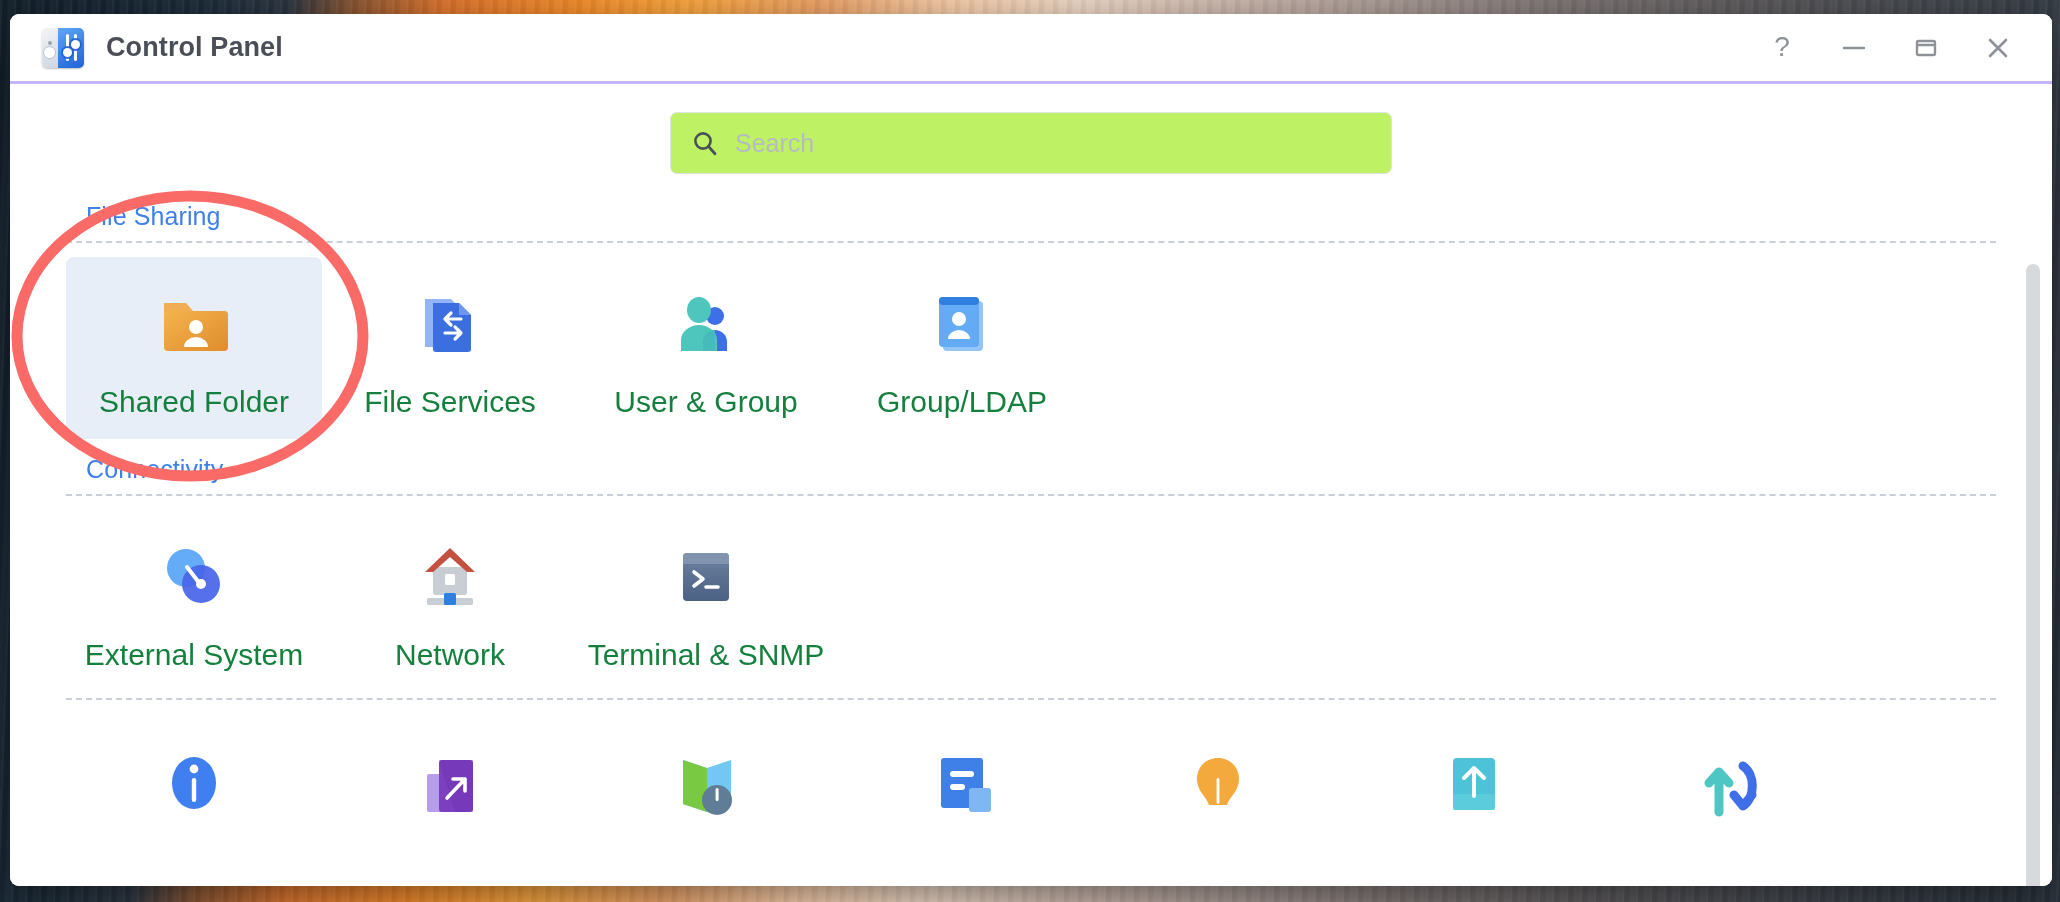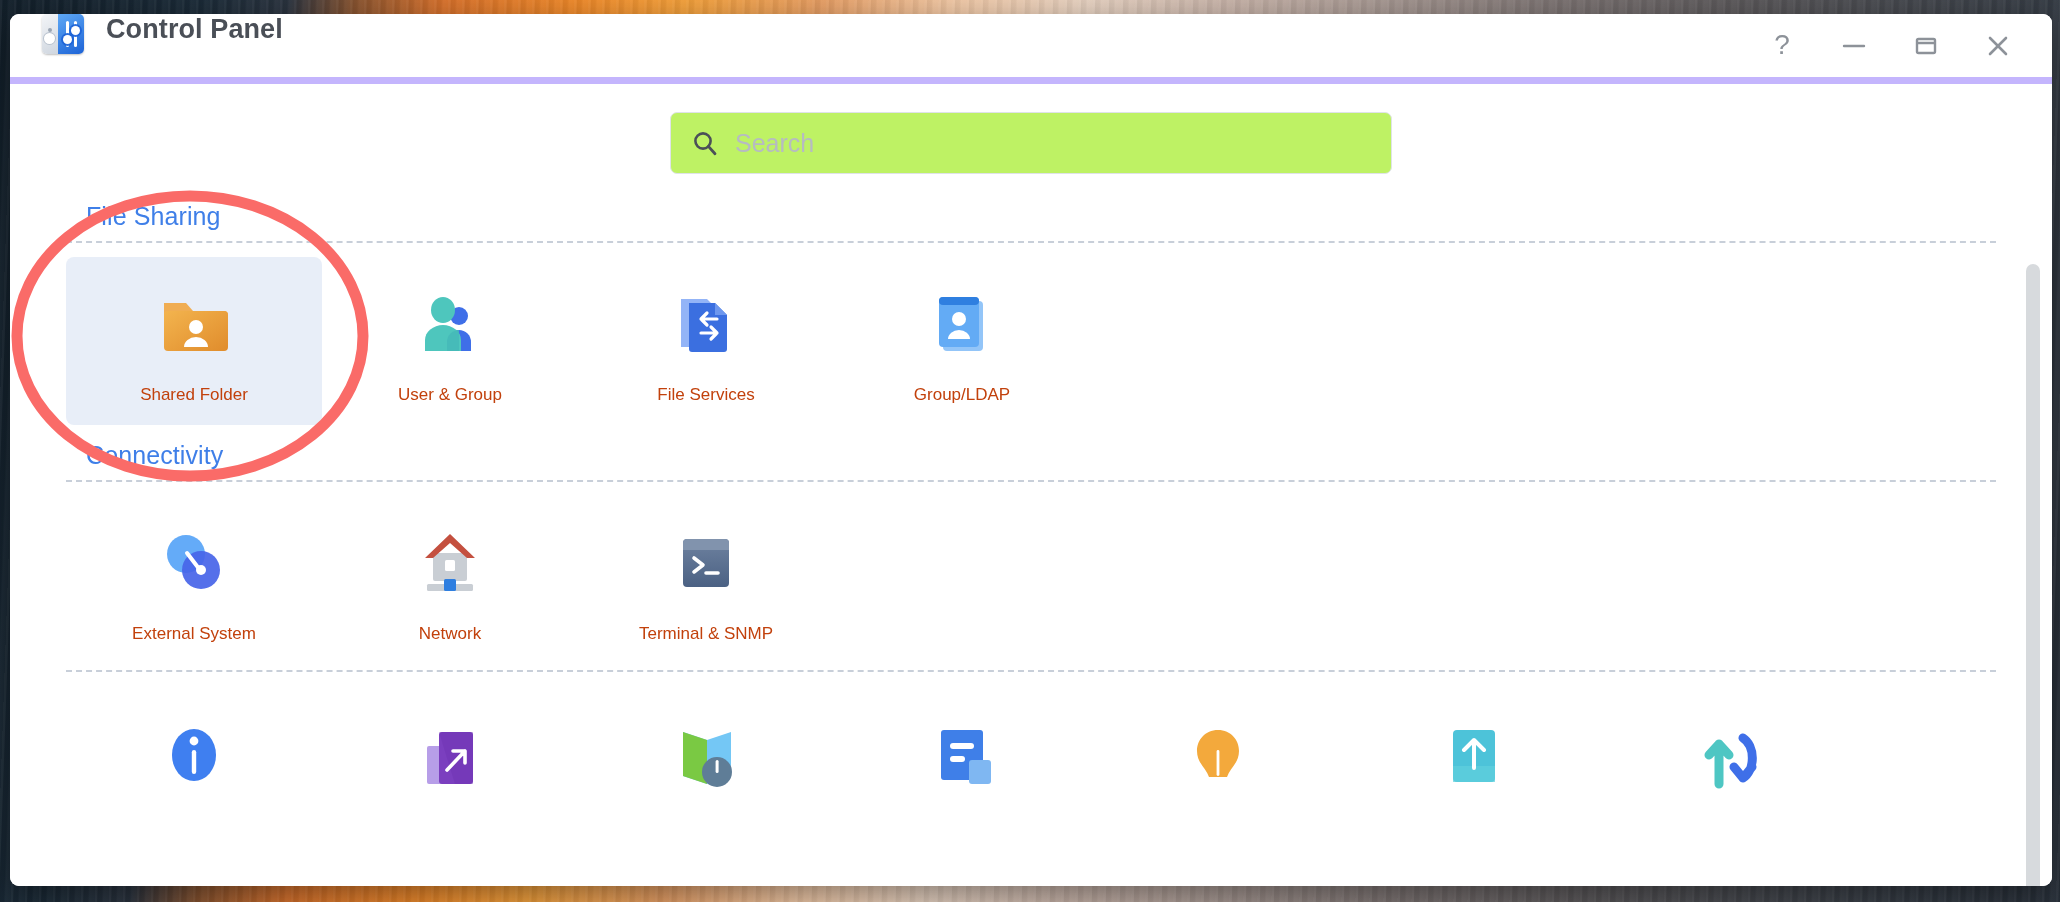--- a/index.html
+++ b/index.html
@@ -66,22 +66,23 @@
     display: flex;
     flex-direction: column;
     z-index: 5;
   }
 
   
   #titlebar {
     height: 70px;
     min-height: 70px;
     background: #ffffff;
-    border-bottom: 7px solid #c4b5fd;
-    display: flex;
+    border-bottom: 3px solid #c4b5fd;
+    display: flex;
+    align-items: center;
     padding: 0 22px 0 32px;
   }
   #app-icon {
     width: 42px;
     height: 40px;
     border-radius: 5px;
     overflow: hidden;
     display: flex;
     flex-shrink: 0;
     box-shadow: 0 1px 2px rgba(0,0,0,0.25);
@@ -236,22 +237,22 @@
   .tile-icon {
     width: 86px;
     height: 86px;
     display: flex;
     align-items: center;
     justify-content: center;
     margin-bottom: 18px;
   }
   .tile-icon svg { display: block; }
   .tile-label {
-    font-size: 17px;
-    color: #c2410c;
+    font-size: 30px;
+    color: #15803d;
     white-space: nowrap;
   }
 
   
   #system-tiles .tile { padding-bottom: 0; }
 
   
   #scrollbar-track {
     position: absolute;
     right: 12px;
@@ -360,41 +361,41 @@
                   <circle cx="45" cy="46" r="7" fill="#ffffff"></circle>
                   <path d="M33 66 a12 10 0 0 1 24 0 z" fill="#ffffff"></path>
                 </svg>
               </div>
               <div class="tile-label">Shared Folder</div>
             </div>
 
             <div class="tile">
               <div class="tile-icon">
                 <svg width="86" height="86" viewBox="0 0 86 86">
+                  <path d="M18 18 h26 l12 12 v36 h-38 z" fill="#93b4f7"></path>
+                  <path d="M26 22 h26 l12 12 v34 a3 3 0 0 1 -3 3 h-32 a3 3 0 0 1 -3 -3 z" fill="#3b6fe0"></path>
+                  <path d="M52 22 l12 12 h-12 z" fill="#6d97ee"></path>
+                  <path d="M54 38 h-16 m0 0 l6 -6 m-6 6 l6 6" fill="none" stroke="#ffffff" stroke-width="3.2" stroke-linecap="round" stroke-linejoin="round"></path>
+                  <path d="M38 52 h16 m0 0 l-6 -6 m6 6 l-6 6" fill="none" stroke="#ffffff" stroke-width="3.2" stroke-linecap="round" stroke-linejoin="round"></path>
+                </svg>
+              </div>
+              <div class="tile-label">File Services</div>
+            </div>
+
+            <div class="tile">
+              <div class="tile-icon">
+                <svg width="86" height="86" viewBox="0 0 86 86">
                   <circle cx="52" cy="35" r="9" fill="#3f6fe8"></circle>
                   <path d="M40 70 v-9 a12 12 0 0 1 24 0 v9 z" fill="#3f6fe8"></path>
                   <ellipse cx="36" cy="29" rx="12" ry="13" fill="#4ec6bd"></ellipse>
                   <path d="M18 70 v-11 a18 15 0 0 1 36 0 v11 z" fill="#4ec6bd"></path>
                   <path d="M40 70 v-9 a12 12 0 0 1 12 -12 v21 z" fill="#45b9b8" opacity="0.85"></path>
                 </svg>
               </div>
               <div class="tile-label">User &amp; Group</div>
-            </div>
-
-            <div class="tile">
-              <div class="tile-icon">
-                <svg width="86" height="86" viewBox="0 0 86 86">
-                  <path d="M18 18 h26 l12 12 v36 h-38 z" fill="#93b4f7"></path>
-                  <path d="M26 22 h26 l12 12 v34 a3 3 0 0 1 -3 3 h-32 a3 3 0 0 1 -3 -3 z" fill="#3b6fe0"></path>
-                  <path d="M52 22 l12 12 h-12 z" fill="#6d97ee"></path>
-                  <path d="M54 38 h-16 m0 0 l6 -6 m-6 6 l6 6" fill="none" stroke="#ffffff" stroke-width="3.2" stroke-linecap="round" stroke-linejoin="round"></path>
-                  <path d="M38 52 h16 m0 0 l-6 -6 m6 6 l-6 6" fill="none" stroke="#ffffff" stroke-width="3.2" stroke-linecap="round" stroke-linejoin="round"></path>
-                </svg>
-              </div>
-              <div class="tile-label">File Services</div>
             </div>
 
             <div class="tile">
               <div class="tile-icon">
                 <svg width="86" height="86" viewBox="0 0 86 86">
                   <rect x="24" y="20" width="40" height="50" rx="4" fill="#93c5f8"></rect>
                   <rect x="20" y="16" width="40" height="50" rx="4" fill="#63abf5"></rect>
                   <rect x="20" y="16" width="40" height="8" rx="4" fill="#2f7fe0"></rect>
                   <circle cx="40" cy="38" r="7" fill="#ffffff"></circle>
                   <path d="M29 58 a11 9 0 0 1 22 0 z" fill="#ffffff"></path>

